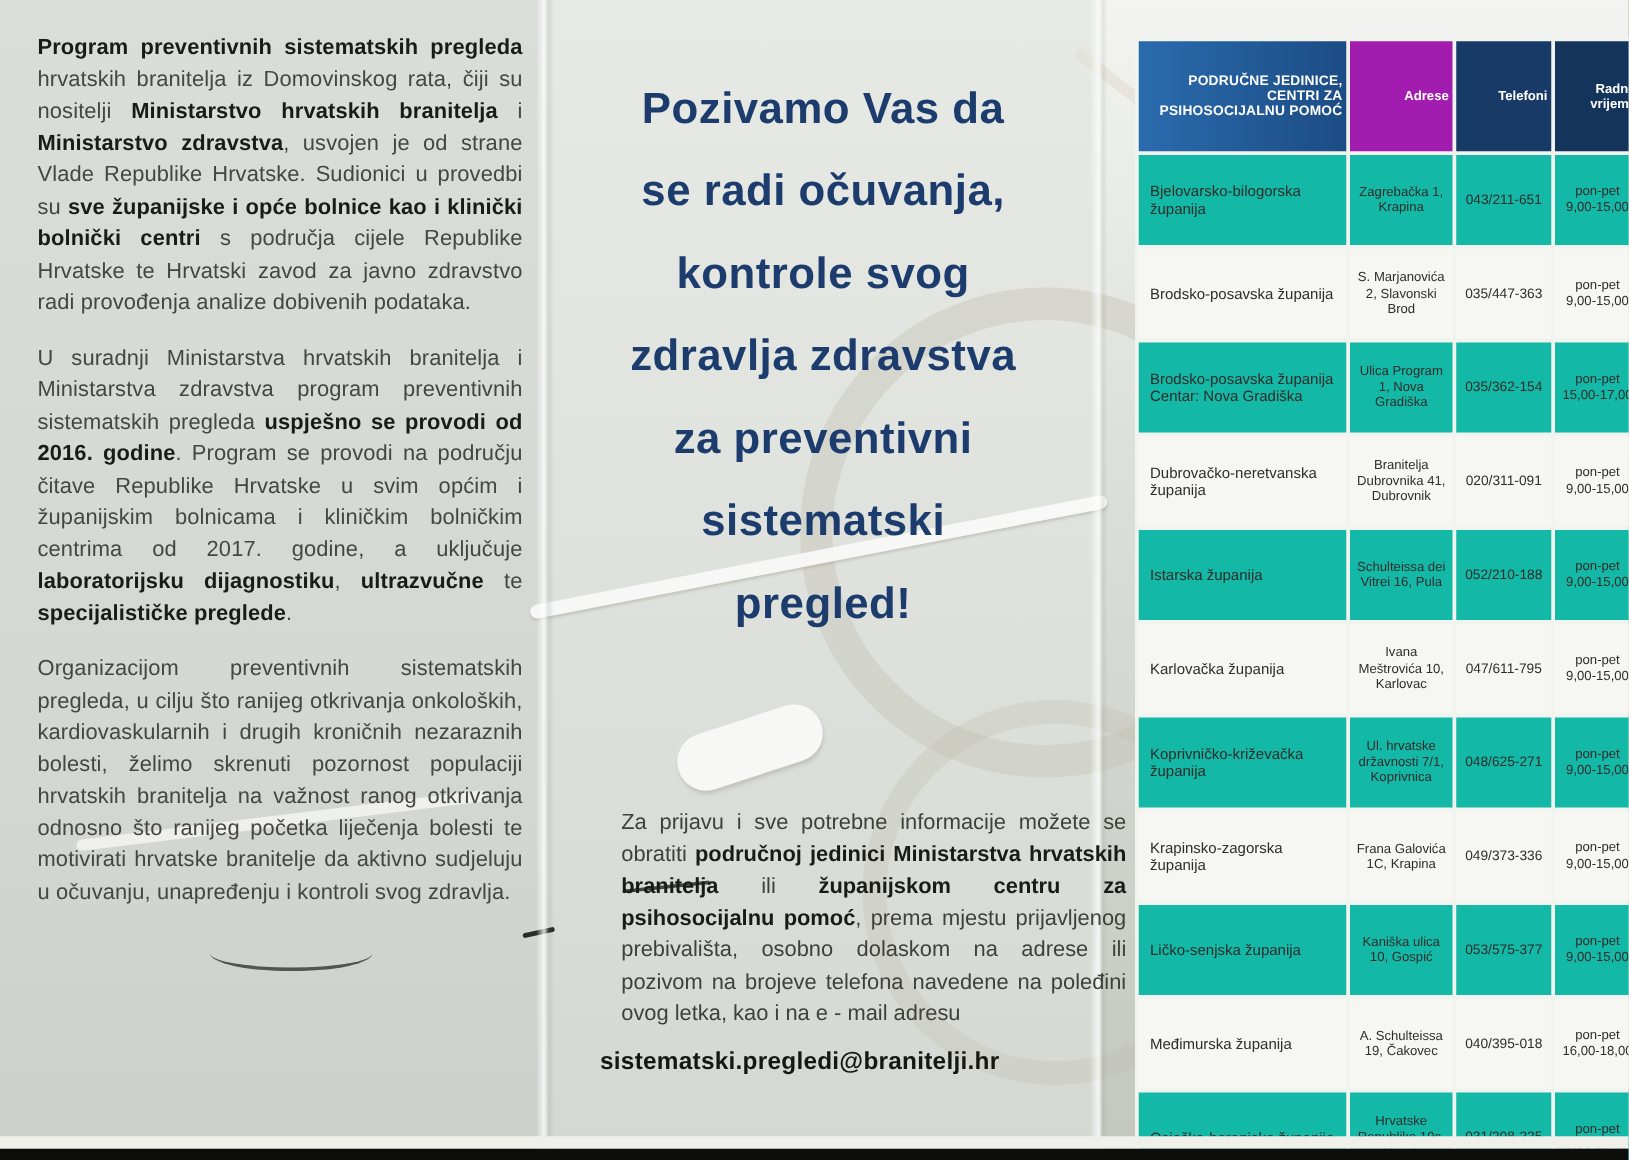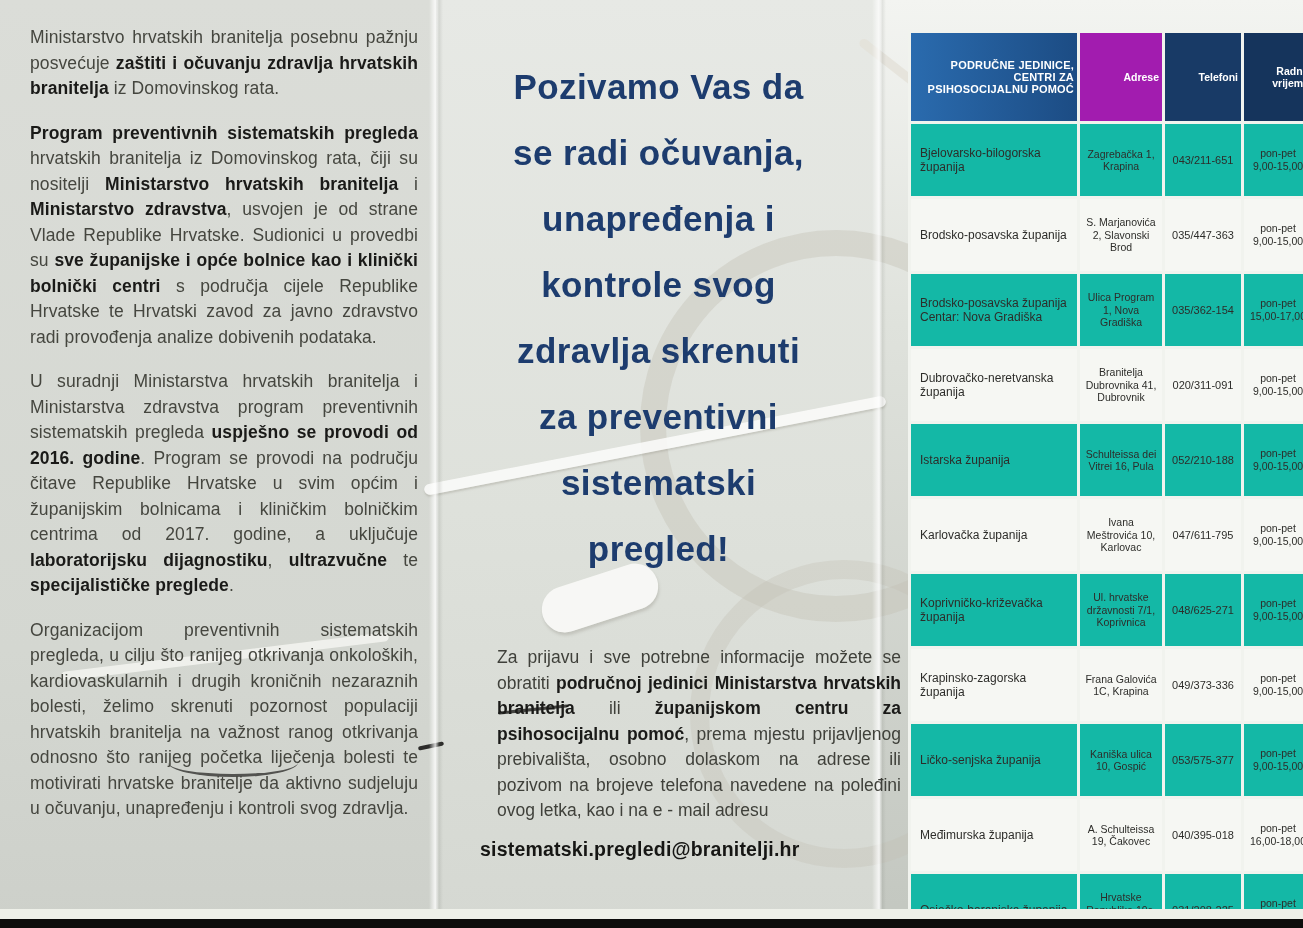--- a/index.html
+++ b/index.html
@@ -106,32 +106,30 @@
   <div class="bg-tube tube3"></div>
   <div class="chestpiece"></div>
   <div class="tube-dash"></div>
   <div class="tube-arc"></div>
   <div class="pen-mark"></div>
 
   <div class="fold fold1"></div>
   <div class="fold fold2"></div>
 
   <div class="body-col">
-    <p><span>Ministarstvo hrvatskih branitelja posebnu pažnju posvećuje </span><span class="b">zaštiti i očuvanju zdravlja hrvatskih branitelja</span><span> iz Domovinskog rata.</span></p>
     <p><span class="b">Program preventivnih sistematskih pregleda</span><span> hrvatskih branitelja iz Domovinskog rata, čiji su nositelji </span><span class="b">Ministarstvo hrvatskih branitelja</span><span> i </span><span class="b">Ministarstvo zdravstva</span><span>, usvojen je od strane Vlade Republike Hrvatske. Sudionici u provedbi su </span><span class="b">sve županijske i opće bolnice kao i klinički bolnički centri</span><span> s područja cijele Republike Hrvatske te Hrvatski zavod za javno zdravstvo radi provođenja analize dobivenih podataka.</span></p>
     <p><span>U suradnji Ministarstva hrvatskih branitelja i Ministarstva zdravstva program preventivnih sistematskih pregleda </span><span class="b">uspješno se provodi od 2016. godine</span><span>. Program se provodi na području čitave Republike Hrvatske u svim općim i županijskim bolnicama i kliničkim bolničkim centrima od 2017. godine, a uključuje </span><span class="b">laboratorijsku dijagnostiku</span><span>, </span><span class="b">ultrazvučne</span><span> te </span><span class="b">specijalističke preglede</span><span>.</span></p>
     <p><span>Organizacijom preventivnih sistematskih pregleda, u cilju što ranijeg otkrivanja onkoloških, kardiovaskularnih i drugih kroničnih nezaraznih bolesti, želimo skrenuti pozornost populaciji hrvatskih branitelja na važnost ranog otkrivanja odnosno što ranijeg početka liječenja bolesti te motivirati hrvatske branitelje da aktivno sudjeluju u očuvanju, unapređenju i kontroli svog zdravlja.</span></p>
   </div>
 
   <div class="headline">
       <div class="hline">Pozivamo Vas da</div>
       <div class="hline">se radi očuvanja,</div>
-      <div class="hline">unapređenja i</div>
       <div class="hline">kontrole svog</div>
-      <div class="hline">zdravlja skrenuti</div>
+      <div class="hline">zdravlja zdravstva</div>
       <div class="hline">za preventivni</div>
       <div class="hline">sistematski</div>
       <div class="hline">pregled!</div>
     </div>
 
   <div class="info-text"><span>Za prijavu i sve potrebne informacije možete se obratiti </span><span class="b">područnoj jedinici Ministarstva hrvatskih branitelja</span><span> ili </span><span class="b">županijskom centru za psihosocijalnu pomoć</span><span>, prema mjestu prijavljenog prebivališta, osobno dolaskom na adrese ili pozivom na brojeve telefona navedene na poleđini ovog letka, kao i na e - mail adresu</span></div>
   <div class="email-line">sistematski.pregledi@branitelji.hr</div>
 
   <table class="pj-table">
     <thead>

